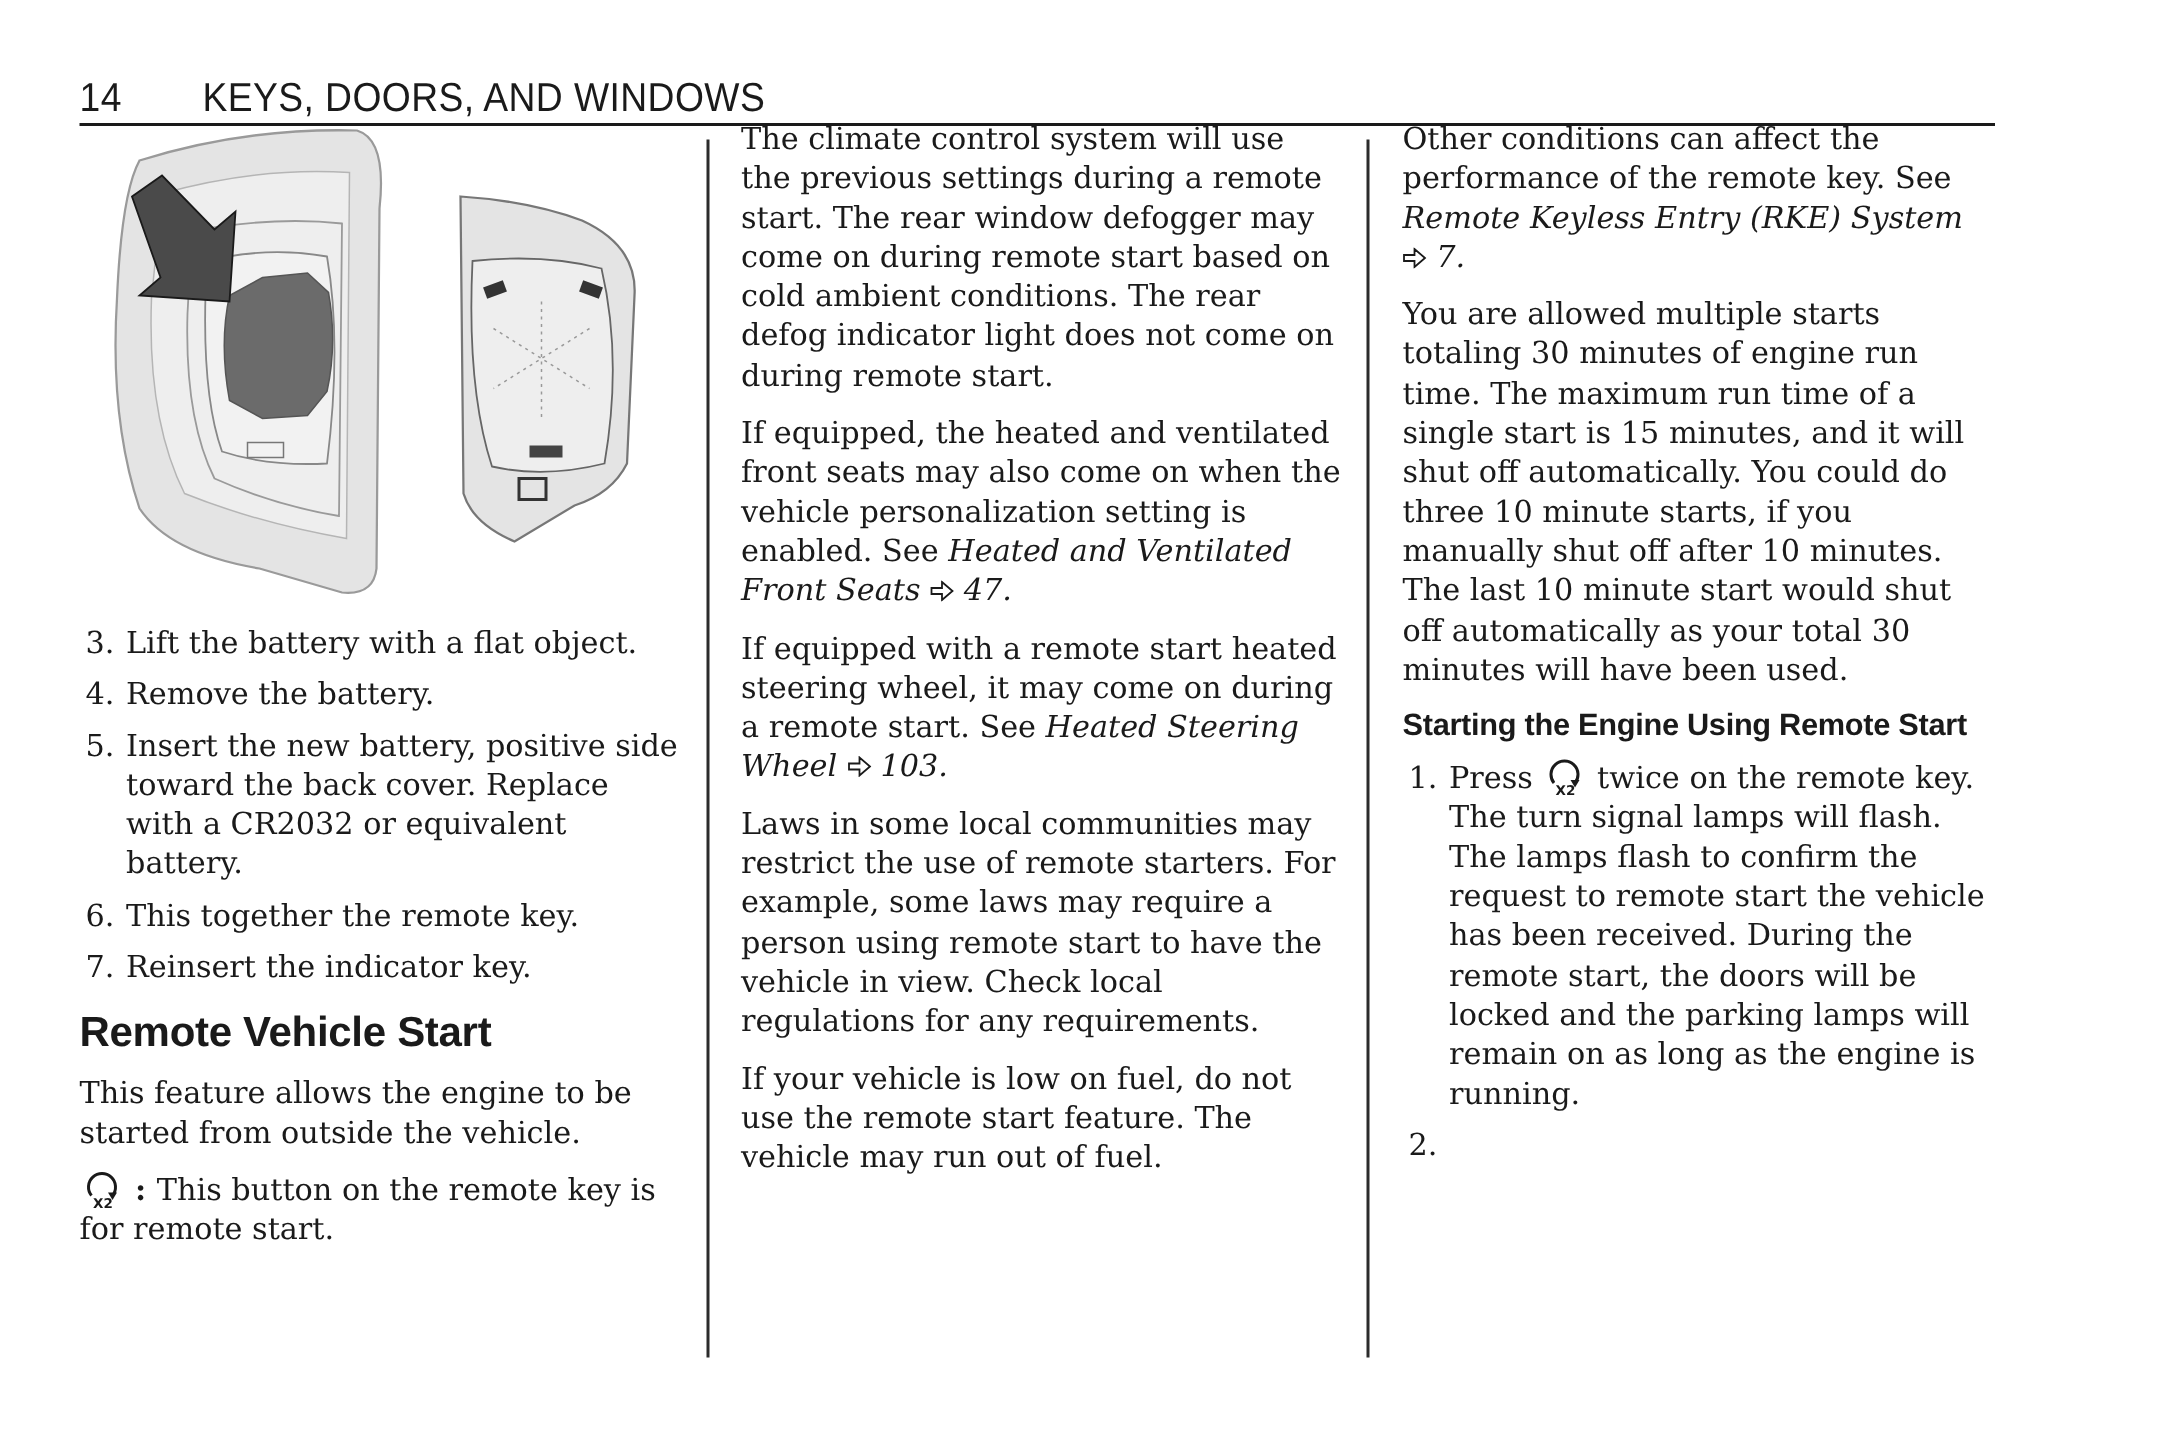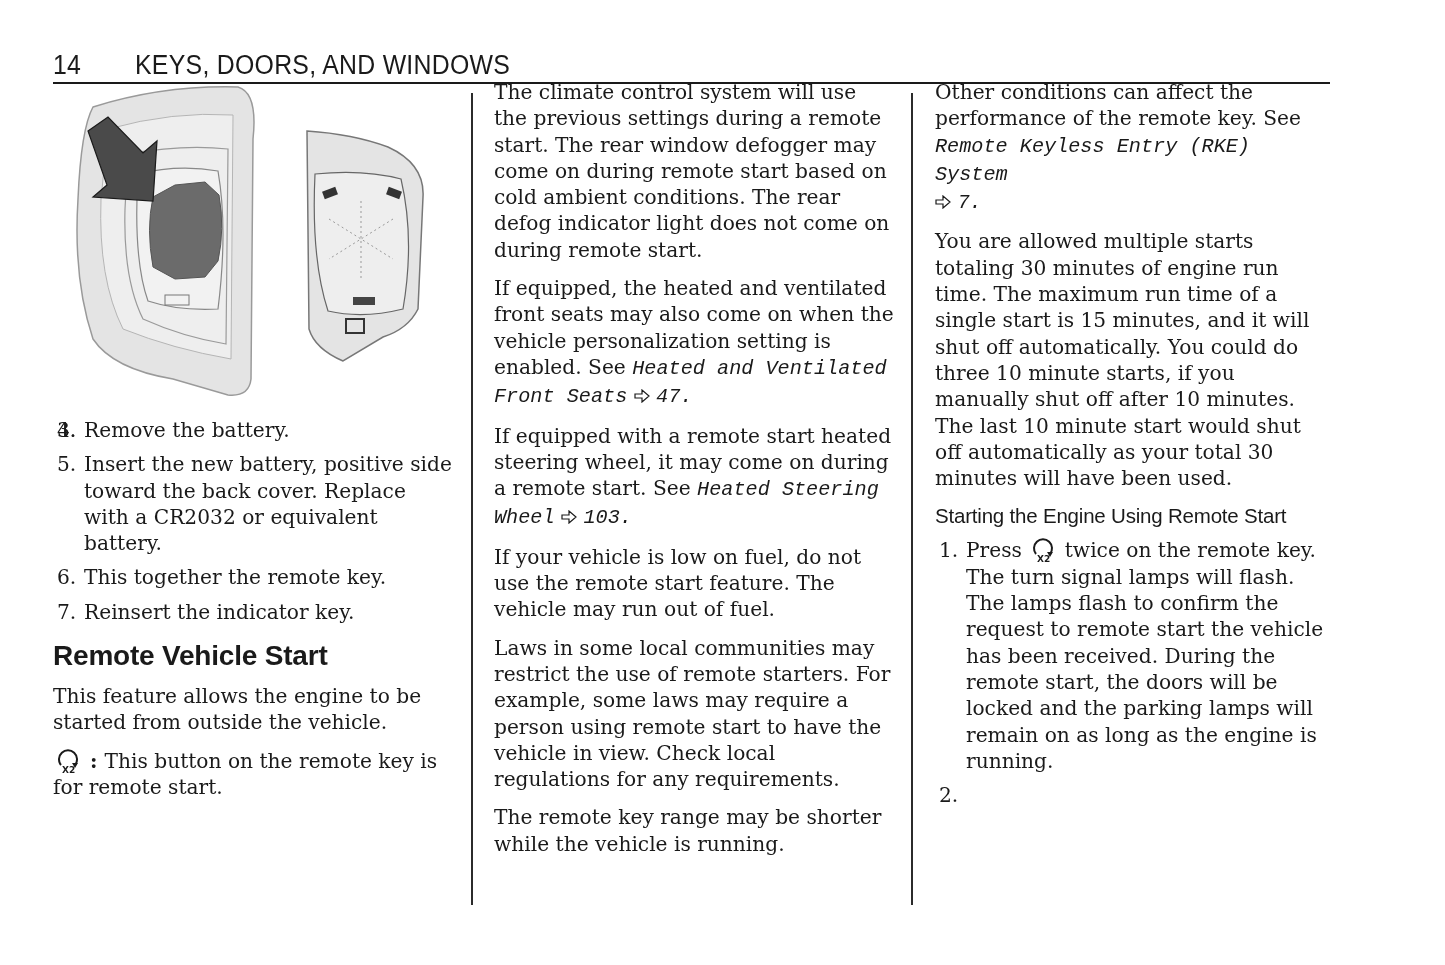--- a/index.html
+++ b/index.html
@@ -11,30 +11,30 @@
   .header .ptitle { position: absolute; left: 82px; top: 4px; font-family: "Liberation Sans", "DejaVu Sans", sans-serif; font-size: 27px; font-weight: 400; letter-spacing: 0.3px; transform: scaleX(0.92); transform-origin: left; white-space: nowrap; }
 
   .vrule { position: absolute; top: 93px; width: 2px; height: 812px; background: #2b2b2b; }
 
   .col { position: absolute; top: 79px; font-size: 20.2px; line-height: 26.3px; }
   .col p { margin-bottom: 12px; }
   .col1 { left: 53px; width: 400px; }
   .col2 { left: 494px; width: 400px; }
   .col3 { left: 935px; width: 392px; }
 
-  .col i, .ital { font-style: italic; font-family: Liberation Mono, monospace; }
+  .col i, .ital { font-style: italic; }
 
   .figure { position: relative; width: 400px; height: 330px; margin-bottom: 6px; }
 
   ol.steps { list-style: none; margin-bottom: 10px; }
   ol.steps li { position: relative; padding-left: 31px; margin-bottom: 8px; }
   ol.steps li .num { position: absolute; left: 4px; top: 0; }
 
   h1.section { font-family: "Liberation Sans", "DejaVu Sans", sans-serif; font-weight: 700; font-size: 28px; line-height: 34px; margin: 14px 0 10px 0; letter-spacing: -0.2px; }
-  h2.subsection { font-family: "Liberation Sans", "DejaVu Sans", sans-serif; font-weight: 400; font-size: 20.5px; line-height: 26px; margin: 0 0 8px 0; letter-spacing: -0.2px; }
+  h2.subsection { font-family: "Liberation Sans", "DejaVu Sans", sans-serif; font-weight: 700; font-size: 20.5px; line-height: 26px; margin: 0 0 8px 0; letter-spacing: -0.2px; }
 
   .xref { display: inline-block; width: 16px; height: 14px; vertical-align: -1px; }
   .rsicon { display: inline-block; width: 30px; height: 26px; vertical-align: -6px; }
 </style>
 </head>
 <body>
 
 <div class="header">
   <span class="pnum">14</span>
   <span class="ptitle">KEYS, DOORS, AND WINDOWS</span>
@@ -71,21 +71,21 @@
         <rect x="300" y="218" width="22" height="8" fill="#444"></rect>
         <line x1="308" y1="122" x2="308" y2="200" stroke="#999" stroke-width="1" stroke-dasharray="2 3"></line>
         <line x1="276" y1="140" x2="340" y2="180" stroke="#999" stroke-width="1" stroke-dasharray="2 3"></line>
         <line x1="340" y1="140" x2="276" y2="180" stroke="#999" stroke-width="1" stroke-dasharray="2 3"></line>
         <rect x="293" y="240" width="18" height="14" fill="none" stroke="#333" stroke-width="2"></rect>
       </g>
     </svg>
   </div>
 
   <ol class="steps">
-    <li><span class="num">3.</span></li>
+    <li><span class="num">3.</span><span>Lift the battery with a flat object.</span></li>
     <li><span class="num">4.</span><span>Remove the battery.</span></li>
     <li><span class="num">5.</span><span>Insert the new battery, positive side toward the back cover. Replace with a CR2032 or equivalent battery.</span></li>
     <li><span class="num">6.</span><span>This together the remote key.</span></li>
     <li><span class="num">7.</span><span>Reinsert the indicator key.</span></li>
   </ol>
 
   <h1 class="section">Remote Vehicle Start</h1>
   <p>This feature allows the engine to be started from outside the vehicle.</p>
   <p>
     <svg class="rsicon" viewBox="0 0 30 26">
@@ -105,23 +105,22 @@
       </svg>
     <i>47</i><i>.</i>
   </p>
   <p>
     <span>If equipped with a remote start heated steering wheel, it may come on during a remote start. See </span><i>Heated Steering Wheel</i>
     <svg class="xref" viewBox="0 0 16 14">
         <path d="M1 5 L8 5 L8 1 L15 7 L8 13 L8 9 L1 9 Z" fill="none" stroke="#1a1a1a" stroke-width="1.2"></path>
       </svg>
     <i>103</i><i>.</i>
   </p>
+  <p>Laws in some local communities may restrict the use of remote starters. For example, some laws may require a person using remote start to have the vehicle in view. Check local regulations for any requirements.</p>
   <p>If your vehicle is low on fuel, do not use the remote start feature. The vehicle may run out of fuel.</p>
-  <p>Laws in some local communities may restrict the use of remote starters. For example, some laws may require a person using remote start to have the vehicle in view. Check local regulations for any requirements.</p>
-  <p>The remote key range may be shorter while the vehicle is running.</p>
 </div>
 
 <div class="col col3">
   <p>
     <span>Other conditions can affect the performance of the remote key. See </span><i>Remote Keyless Entry (RKE) System</i><br>
     <svg class="xref" viewBox="0 0 16 14">
         <path d="M1 5 L8 5 L8 1 L15 7 L8 13 L8 9 L1 9 Z" fill="none" stroke="#1a1a1a" stroke-width="1.2"></path>
       </svg>
     <i>7</i><i>.</i>
   </p>

